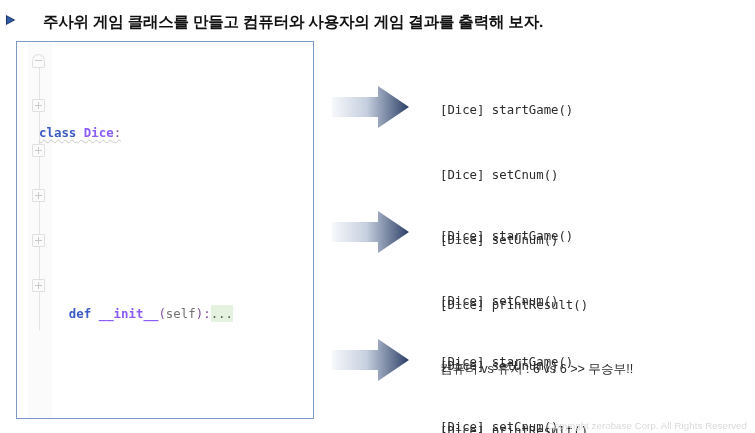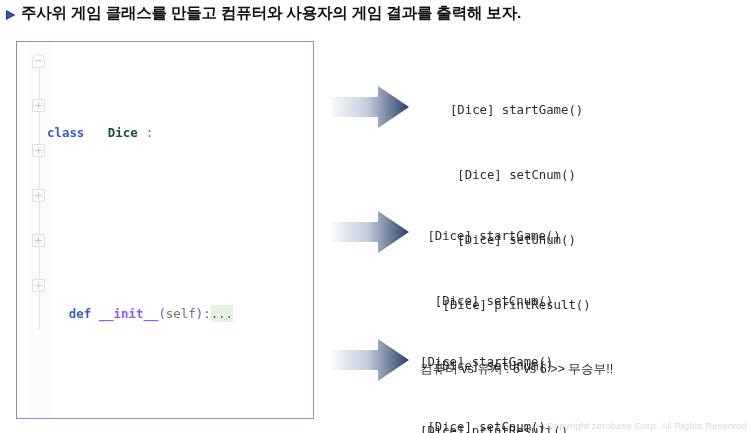--- a/index.html
+++ b/index.html
@@ -13,24 +13,24 @@
     position: relative;
     overflow: hidden;
     font-family: "Liberation Sans", sans-serif;
     color: #1a1a1a;
   }
 
   
   #title-row {
     position: absolute;
     left: 4px;
-    top: 3px;
+    top: 12px;
     display: flex;
-    align-items: center;
-    gap: 3px;
+    align-items: flex-start;
+    gap: 25px;
     white-space: nowrap;
   }
   #bullet-arrow {
     width: 14px;
     height: 14px;
     flex: 0 0 auto;
     position: relative;
     top: 1px;
   }
   #title-text {
@@ -119,55 +119,54 @@
     line-height: 22.6px;
     white-space: pre;
   }
   .code-line {
     height: 22.6px;
     white-space: pre;
   }
   .code-line.gap { height: 22.6px; }
 
   .tok-kw      { color: #3b5ac4; font-weight: 600; }
-  .tok-cls     { color: #14532d; font-weight: 600; }
+  .tok-cls     { color: #8b5cf6; font-weight: 600; }
   .tok-dunder  { color: #8b5cf6; font-weight: 600; }
   .tok-self    { color: #737373; }
   .tok-paren   { color: #7f4fa0; }
   .tok-colon   { color: #7f4fa0; }
   .tok-ellipsis{
     color: #5a5a5a;
     background: #e6f2e0;
     padding: 1px 0;
   }
   .wavy {
+    text-decoration: underline;
     text-decoration-style: wavy;
     text-decoration-color: #c7c7c7;
     text-decoration-thickness: from-font;
     text-underline-offset: 2px;
-    margin-left: 8px;
   }
 
   
   .flow-arrow {
     position: absolute;
     width: 78px;
     height: 46px;
   }
 
   
   .output-block {
     position: absolute;
-    left: 420px;
+    left: 440px;
     font-family: "DejaVu Sans Mono", monospace;
     font-size: 12.3px;
     line-height: 21.6px;
     color: #2b2b2b;
     white-space: pre;
-    text-align: center;
   }
   .output-line { white-space: pre; }
   .output-line.result {
     font-family: "Liberation Sans", sans-serif;
     font-size: 12.6px;
   }
 
   
   #footer {
     position: absolute;

